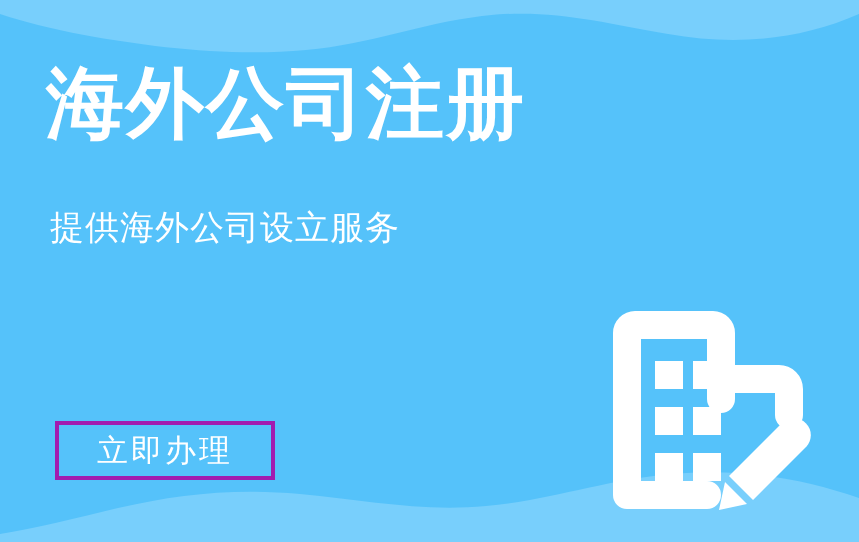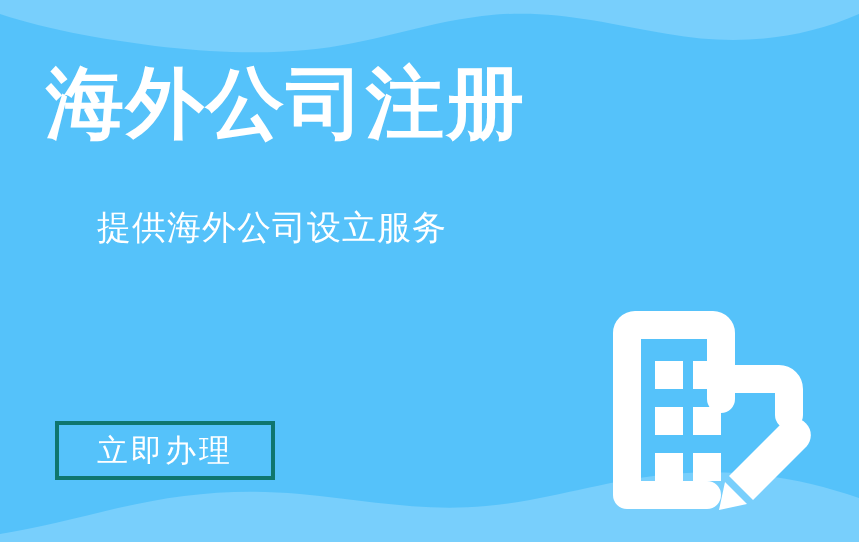--- a/index.html
+++ b/index.html
@@ -47,30 +47,29 @@
   .subtitle {
     position: absolute;
     left: 50px;
     top: 207px;
     font-size: 34px;
     line-height: 1.2;
     font-weight: normal;
     color: #ffffff;
     letter-spacing: 1px;
     white-space: nowrap;
-    margin-left: 47px;
   }
   .cta-button {
     position: absolute;
     left: 55px;
     top: 421px;
     width: 220px;
     height: 59px;
     box-sizing: border-box;
-    border: 4px solid #0f766e;
+    border: 4px solid #a21caf;
     background: transparent;
     display: flex;
     align-items: center;
     justify-content: center;
     cursor: pointer;
   }
   .cta-label {
     font-size: 31px;
     line-height: 1;
     color: #ffffff;

